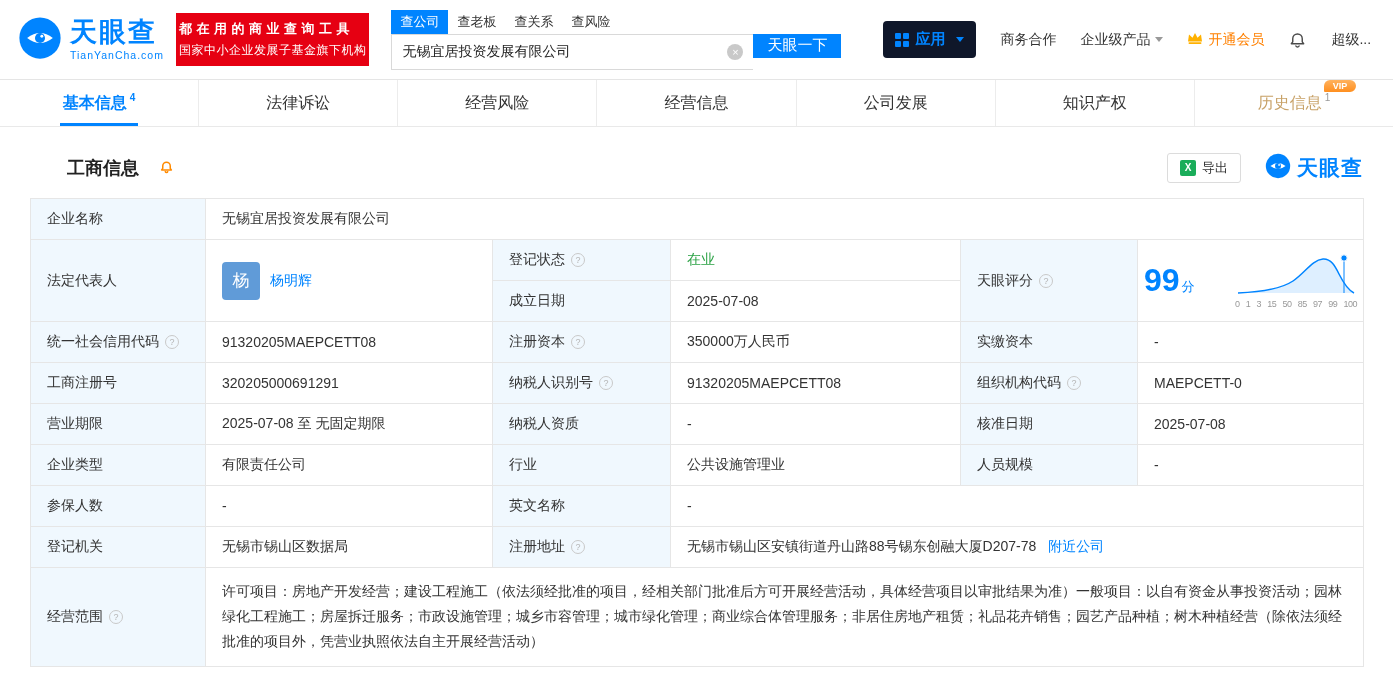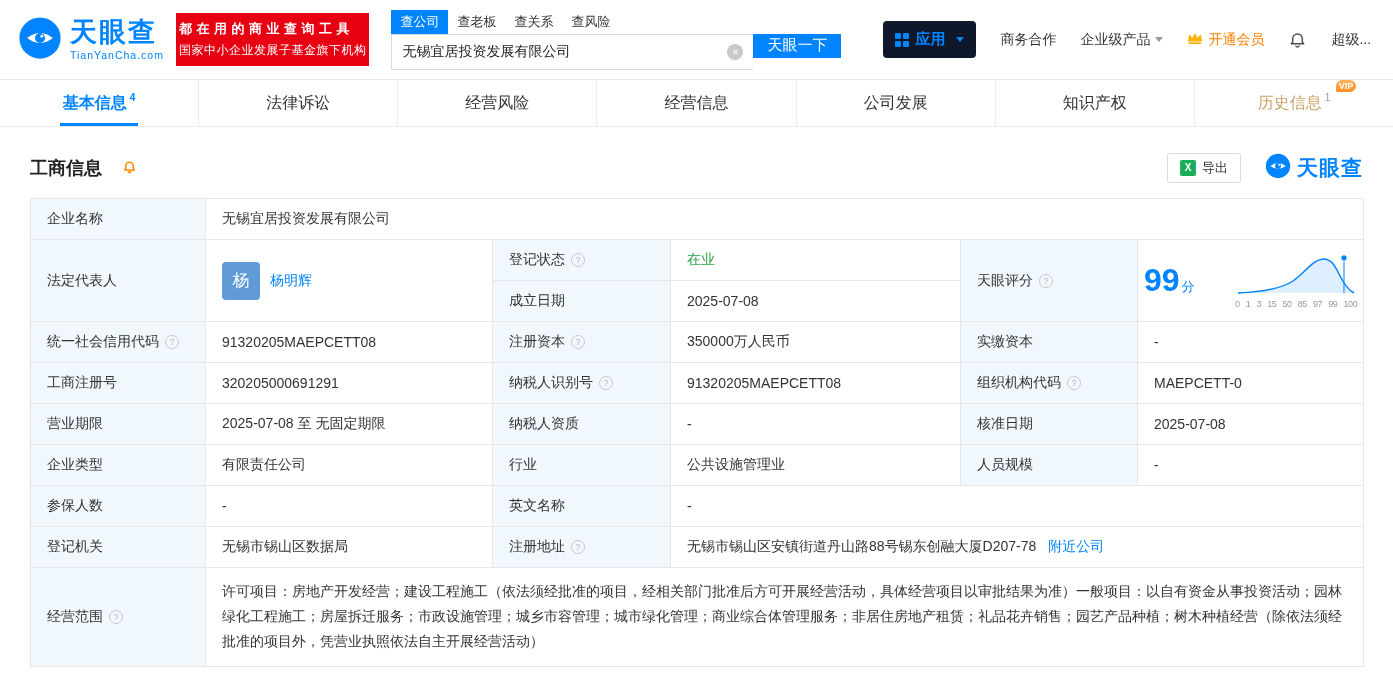--- a/index.html
+++ b/index.html
@@ -49,25 +49,25 @@
     color:#333; position:relative; border-right:1px solid #ececec; cursor:pointer; }
   .tab:last-child { border-right:none; }
   .tab.active { color:var(--brand); font-weight:700; }
   .tab.active::after { content:""; position:absolute; left:50%; transform:translateX(-50%);
     bottom:0; width:78px; height:3px; background:var(--brand); }
   .tab.gold { color:var(--gold); }
   .tab-count { font-size:10px; margin-left:3px; color:#999; transform:translateY(-6px); display:inline-block; }
   .tab.active .tab-count { color:var(--brand); }
   .tab-rel { position:relative; display:flex; align-items:center; }
   .vip-tag { position:absolute; top:-13px; right:-26px; background:linear-gradient(#ffb25e,#ff8f1f);
-    color:#fff; font-size:9px; font-weight:700; padding:1px 3px; border-radius:6px 6px 6px 1px; }
+    color:#fff; font-size:9px; font-weight:700; padding:1px 9px; border-radius:6px 6px 6px 1px; }
 
   
   .section-head { display:flex; align-items:center; justify-content:space-between; padding:26px 30px 15px; }
-  .sh-left { display:flex; align-items:center; gap:20px; }
+  .sh-left { display:flex; align-items:center; gap:20px;margin-left:37px; }
   .sh-left h2 { font-size:18px; color:#222; }
   .sh-right { display:flex; align-items:center; }
   .export-btn { display:flex; align-items:center; gap:6px; height:30px; padding:0 12px;
     border:1px solid #dcdcdc; border-radius:3px; background:#fff; font-size:13px; color:#333;
     cursor:pointer; font-family:inherit; }
   .excel-icon { width:16px; height:16px; background:#1aad5a; color:#fff; border-radius:2px;
     font-size:10px; font-weight:700; line-height:16px; text-align:center; display:inline-block; }
   .watermark { display:flex; align-items:center; gap:6px; margin-left:24px; }
   .wm-text { font-size:21px; font-weight:700; color:var(--brand); letter-spacing:1px; }
 

